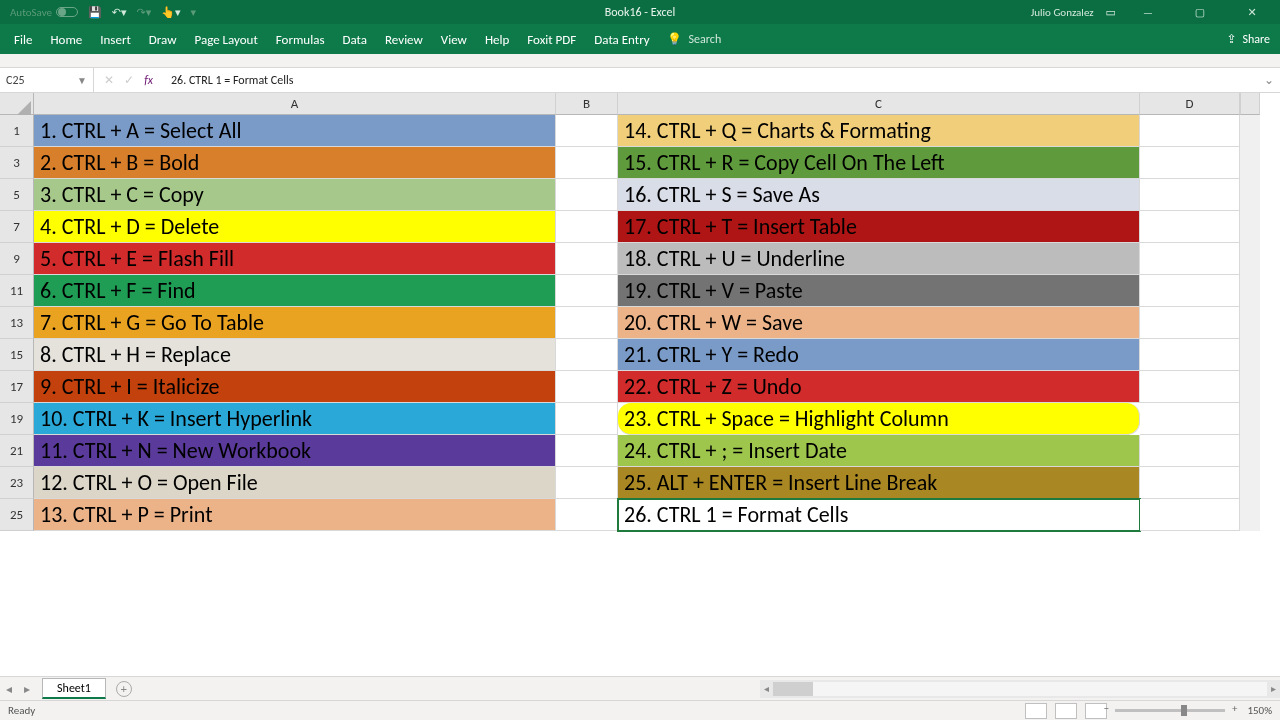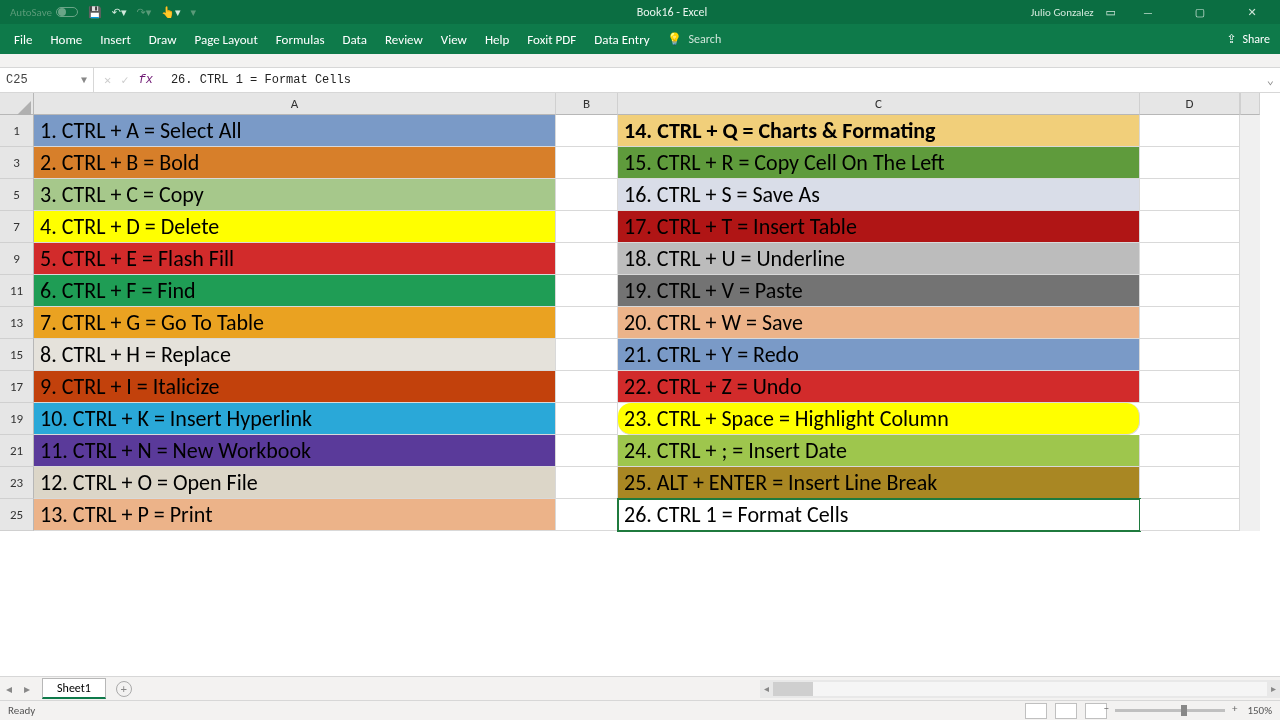--- a/index.html
+++ b/index.html
@@ -2,36 +2,36 @@
 <html><head>
 <meta charset="utf-8">
 <style>
 * { margin: 0; padding: 0; box-sizing: border-box; }
 html, body { width: 1280px; height: 720px; font-family: "Segoe UI", Calibri, sans-serif; overflow: hidden; background: #fff; }
 
 
 .titlebar { height: 24px; background: #0b6e42; display: flex; align-items: center; color: #d4e9dd; font-size: 11px; position: relative; }
 .titlebar .qat { display: flex; align-items: center; gap: 10px; padding-left: 10px; }
 .titlebar .qat .dim { color: #5a9b79; }
-.titlebar .center { position: absolute; left: 50%; transform: translateX(-50%); color: #e8f3ec; font-size: 12px; margin-left: 32px; }
+.titlebar .center { position: absolute; left: 50%; transform: translateX(-50%); color: #e8f3ec; font-size: 12px; }
 .titlebar .right { position: absolute; right: 0; display: flex; align-items: center; gap: 12px; padding-right: 8px; margin-left: 38px; }
 .titlebar .right .winbtn { width: 40px; height: 24px; display: flex; align-items: center; justify-content: center; color: #cfe6da; }
 .toggle { display:inline-flex; align-items:center; gap:4px; color:#6aa587;}
 .toggle .pill{ width:22px;height:10px;border:1px solid #6aa587;border-radius:6px;position:relative;}
 .toggle .pill:after{content:"";width:8px;height:8px;border-radius:50%;background:#6aa587;position:absolute;left:1px;top:0px;}
 
 
 .ribbon { height: 30px; background: #0e7a4a; display: flex; align-items: center; gap: 18px; padding: 0 14px; color: #fff; font-size: 13px; position: relative; }
 .ribbon .tab { cursor: pointer; }
 .ribbon .search { display: flex; align-items: center; gap: 6px; color: #cfe6da; font-size: 12px; }
 .ribbon .share { position: absolute; right: 10px; display: flex; align-items: center; gap: 6px; font-size: 12px; }
 .bulb { font-size: 12px; }
 
 
-.fbar-wrap { border-bottom: 1px solid #d7d7d7; background: #fff; font-family: Liberation Mono, monospace; }
+.fbar-wrap { border-bottom: 1px solid #d7d7d7; background: #fff; }
 .fbar-space { height: 14px; background: #f3f2f1; border-bottom: 1px solid #d7d7d7; }
 .fbar { height: 24px; display: flex; align-items: center; font-size: 12px; color: #444; }
 .namebox { width: 94px; border-right: 1px solid #d7d7d7; padding-left: 6px; display:flex; align-items:center; justify-content:space-between; height:100%;}
 .namebox .dd { color:#888; padding-right:6px; font-size:10px;}
 .fx-controls { display:flex; align-items:center; gap:10px; padding:0 10px; color:#999;}
 .fx-controls .fx { font-style: italic; color:#701a75; }
 .fcontent { padding-left: 8px; color:#222;}
 .fbar .expand { margin-left:auto; padding-right:6px; color:#888;}
 
 
@@ -131,21 +131,21 @@
 <div class="grid" id="grid">
   <div class="ch corner"></div>
   <div class="ch">A</div>
   <div class="ch">B</div>
   <div class="ch">C</div>
   <div class="ch">D</div>
   <div class="ch scroll"></div>
 <div class="rh">1</div>
     <div class="cell" style="background: rgb(122, 154, 199);">1. CTRL + A = Select All</div>
     <div class="cell empty"></div>
-    <div class="cell" style="background: rgb(241, 207, 122); font-weight: bold;">14.  CTRL + Q = Charts &amp; Formating</div>
+    <div class="cell" style="background: rgb(241, 207, 122);">14.  CTRL + Q = Charts &amp; Formating</div>
     <div class="cell empty"></div>
     <div style="background: rgb(240, 240, 240);"></div>
     <div class="rh">3</div>
     <div class="cell" style="background: rgb(215, 127, 42);">2.  CTRL + B = Bold</div>
     <div class="cell empty"></div>
     <div class="cell" style="background: rgb(95, 155, 60);">15.  CTRL + R = Copy Cell On The Left</div>
     <div class="cell empty"></div>
     <div style="background: rgb(240, 240, 240);"></div>
     <div class="rh">5</div>
     <div class="cell" style="background: rgb(166, 200, 139);">3.  CTRL + C = Copy</div>

